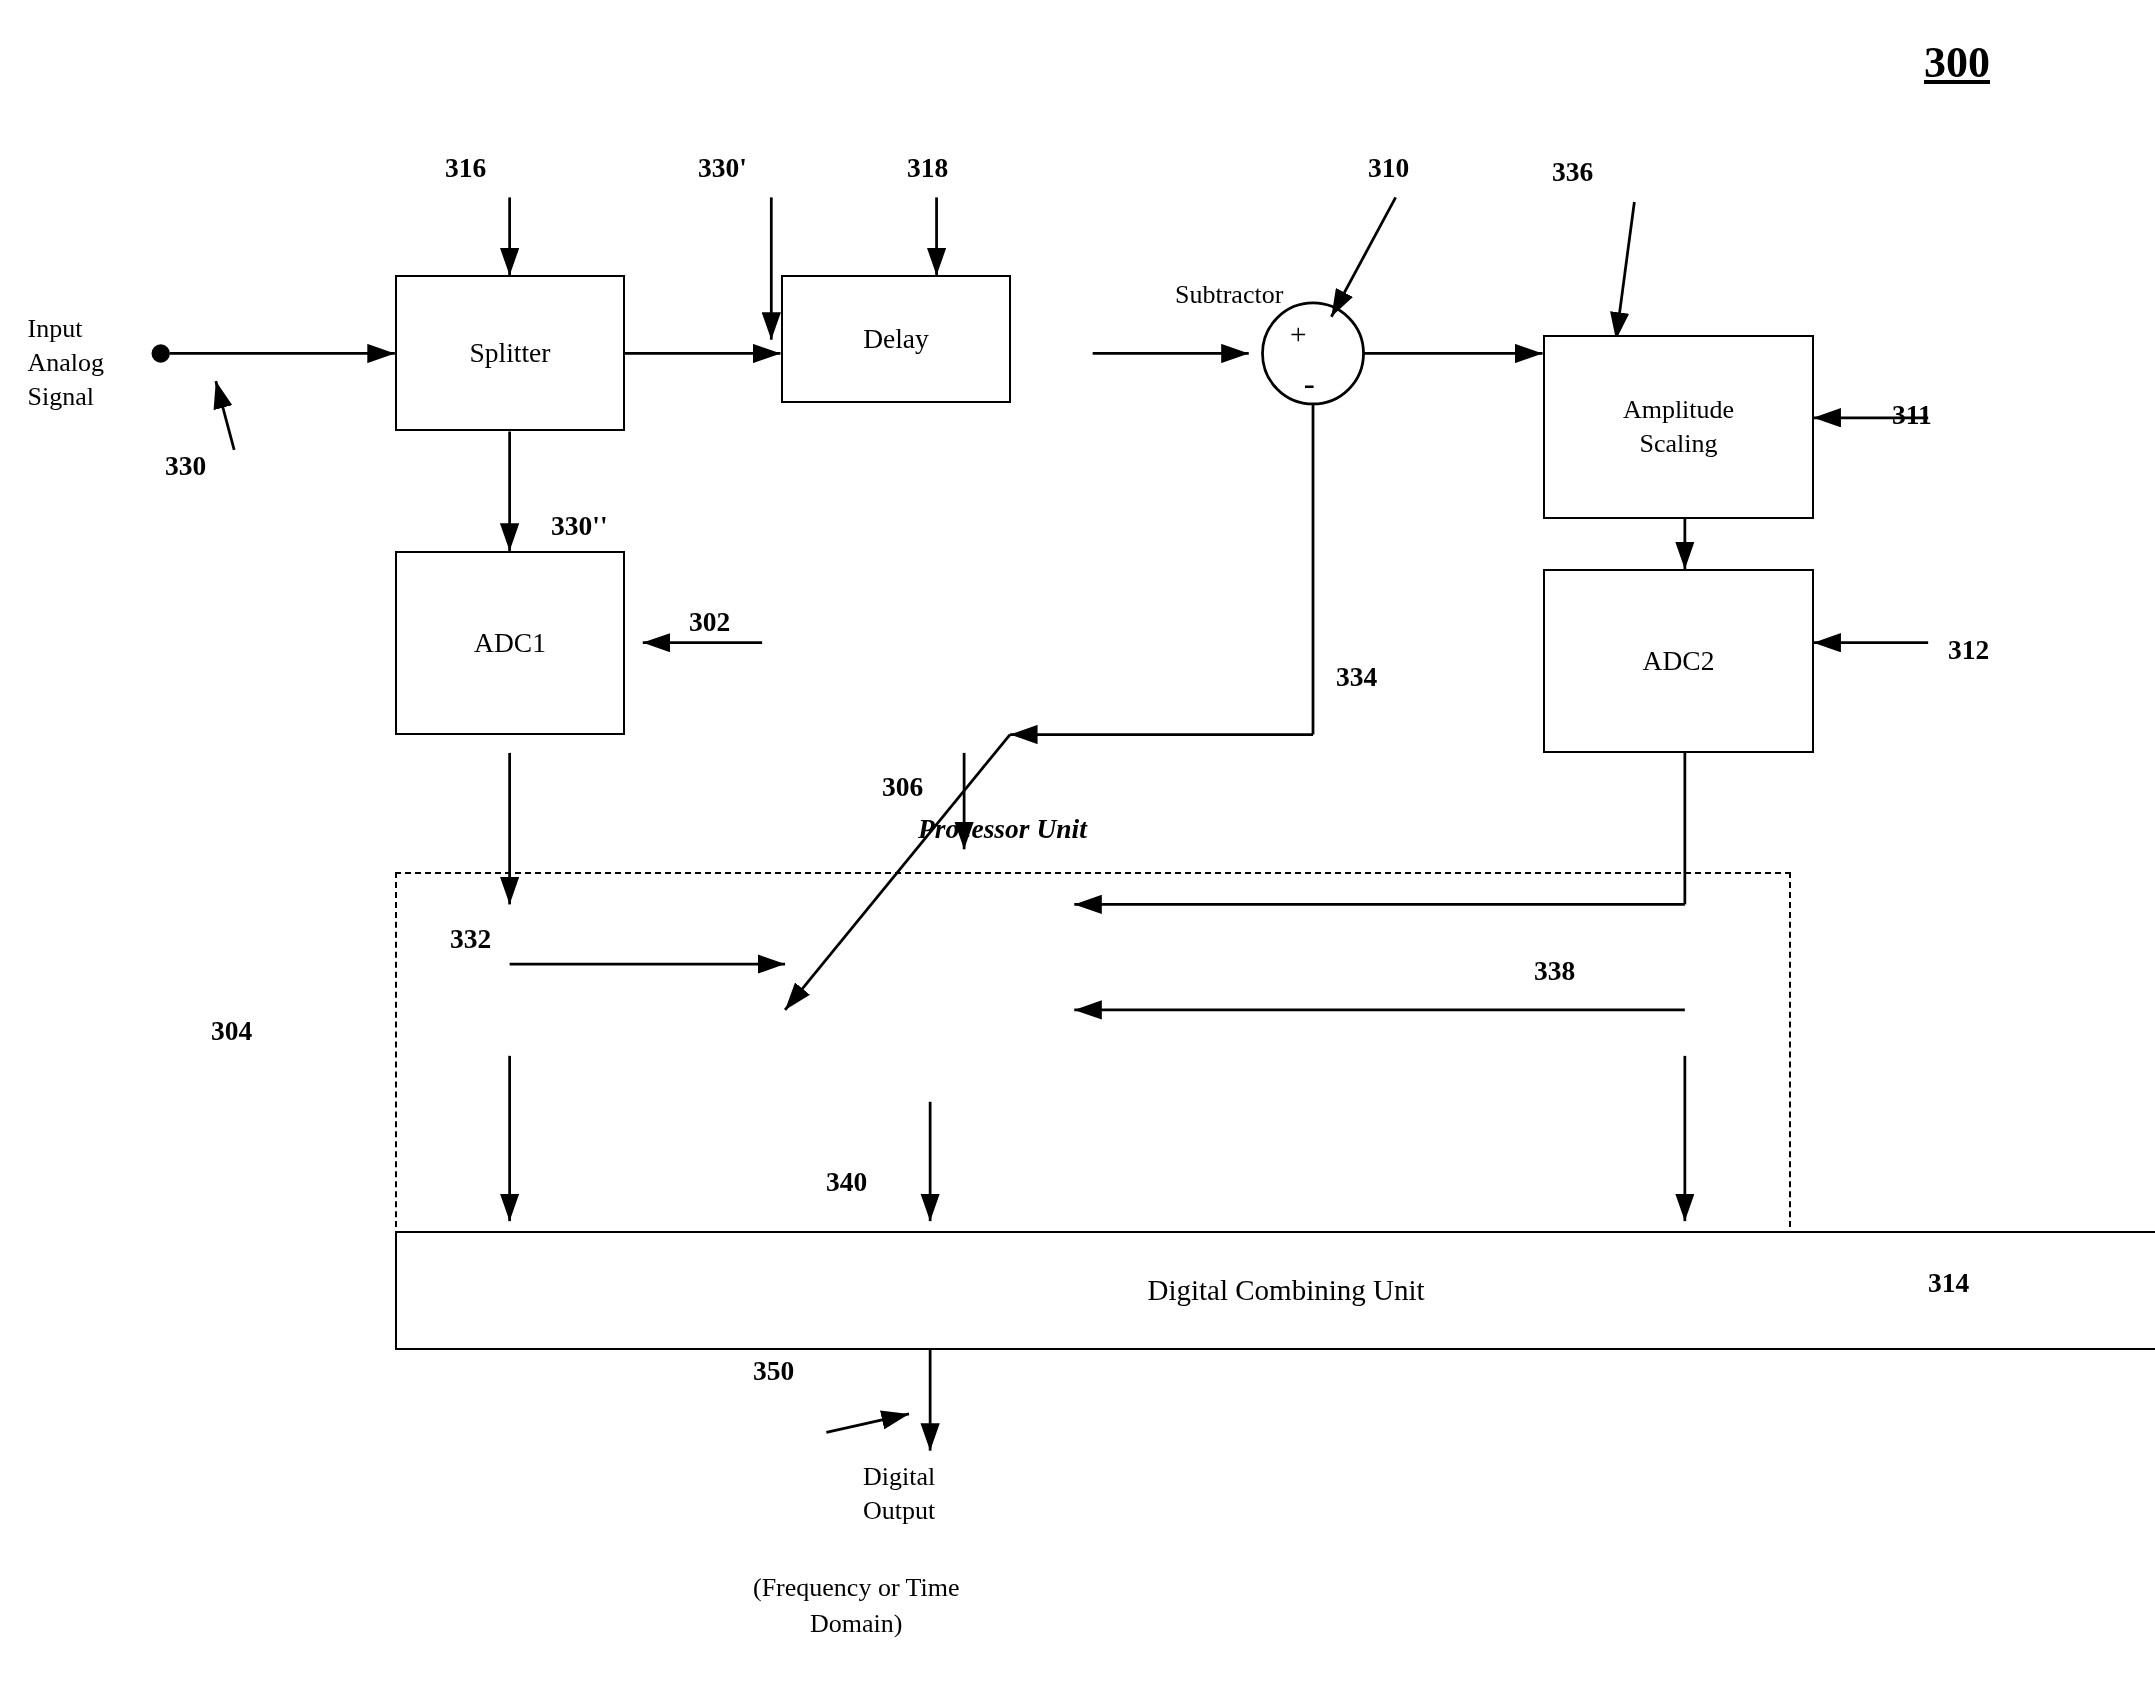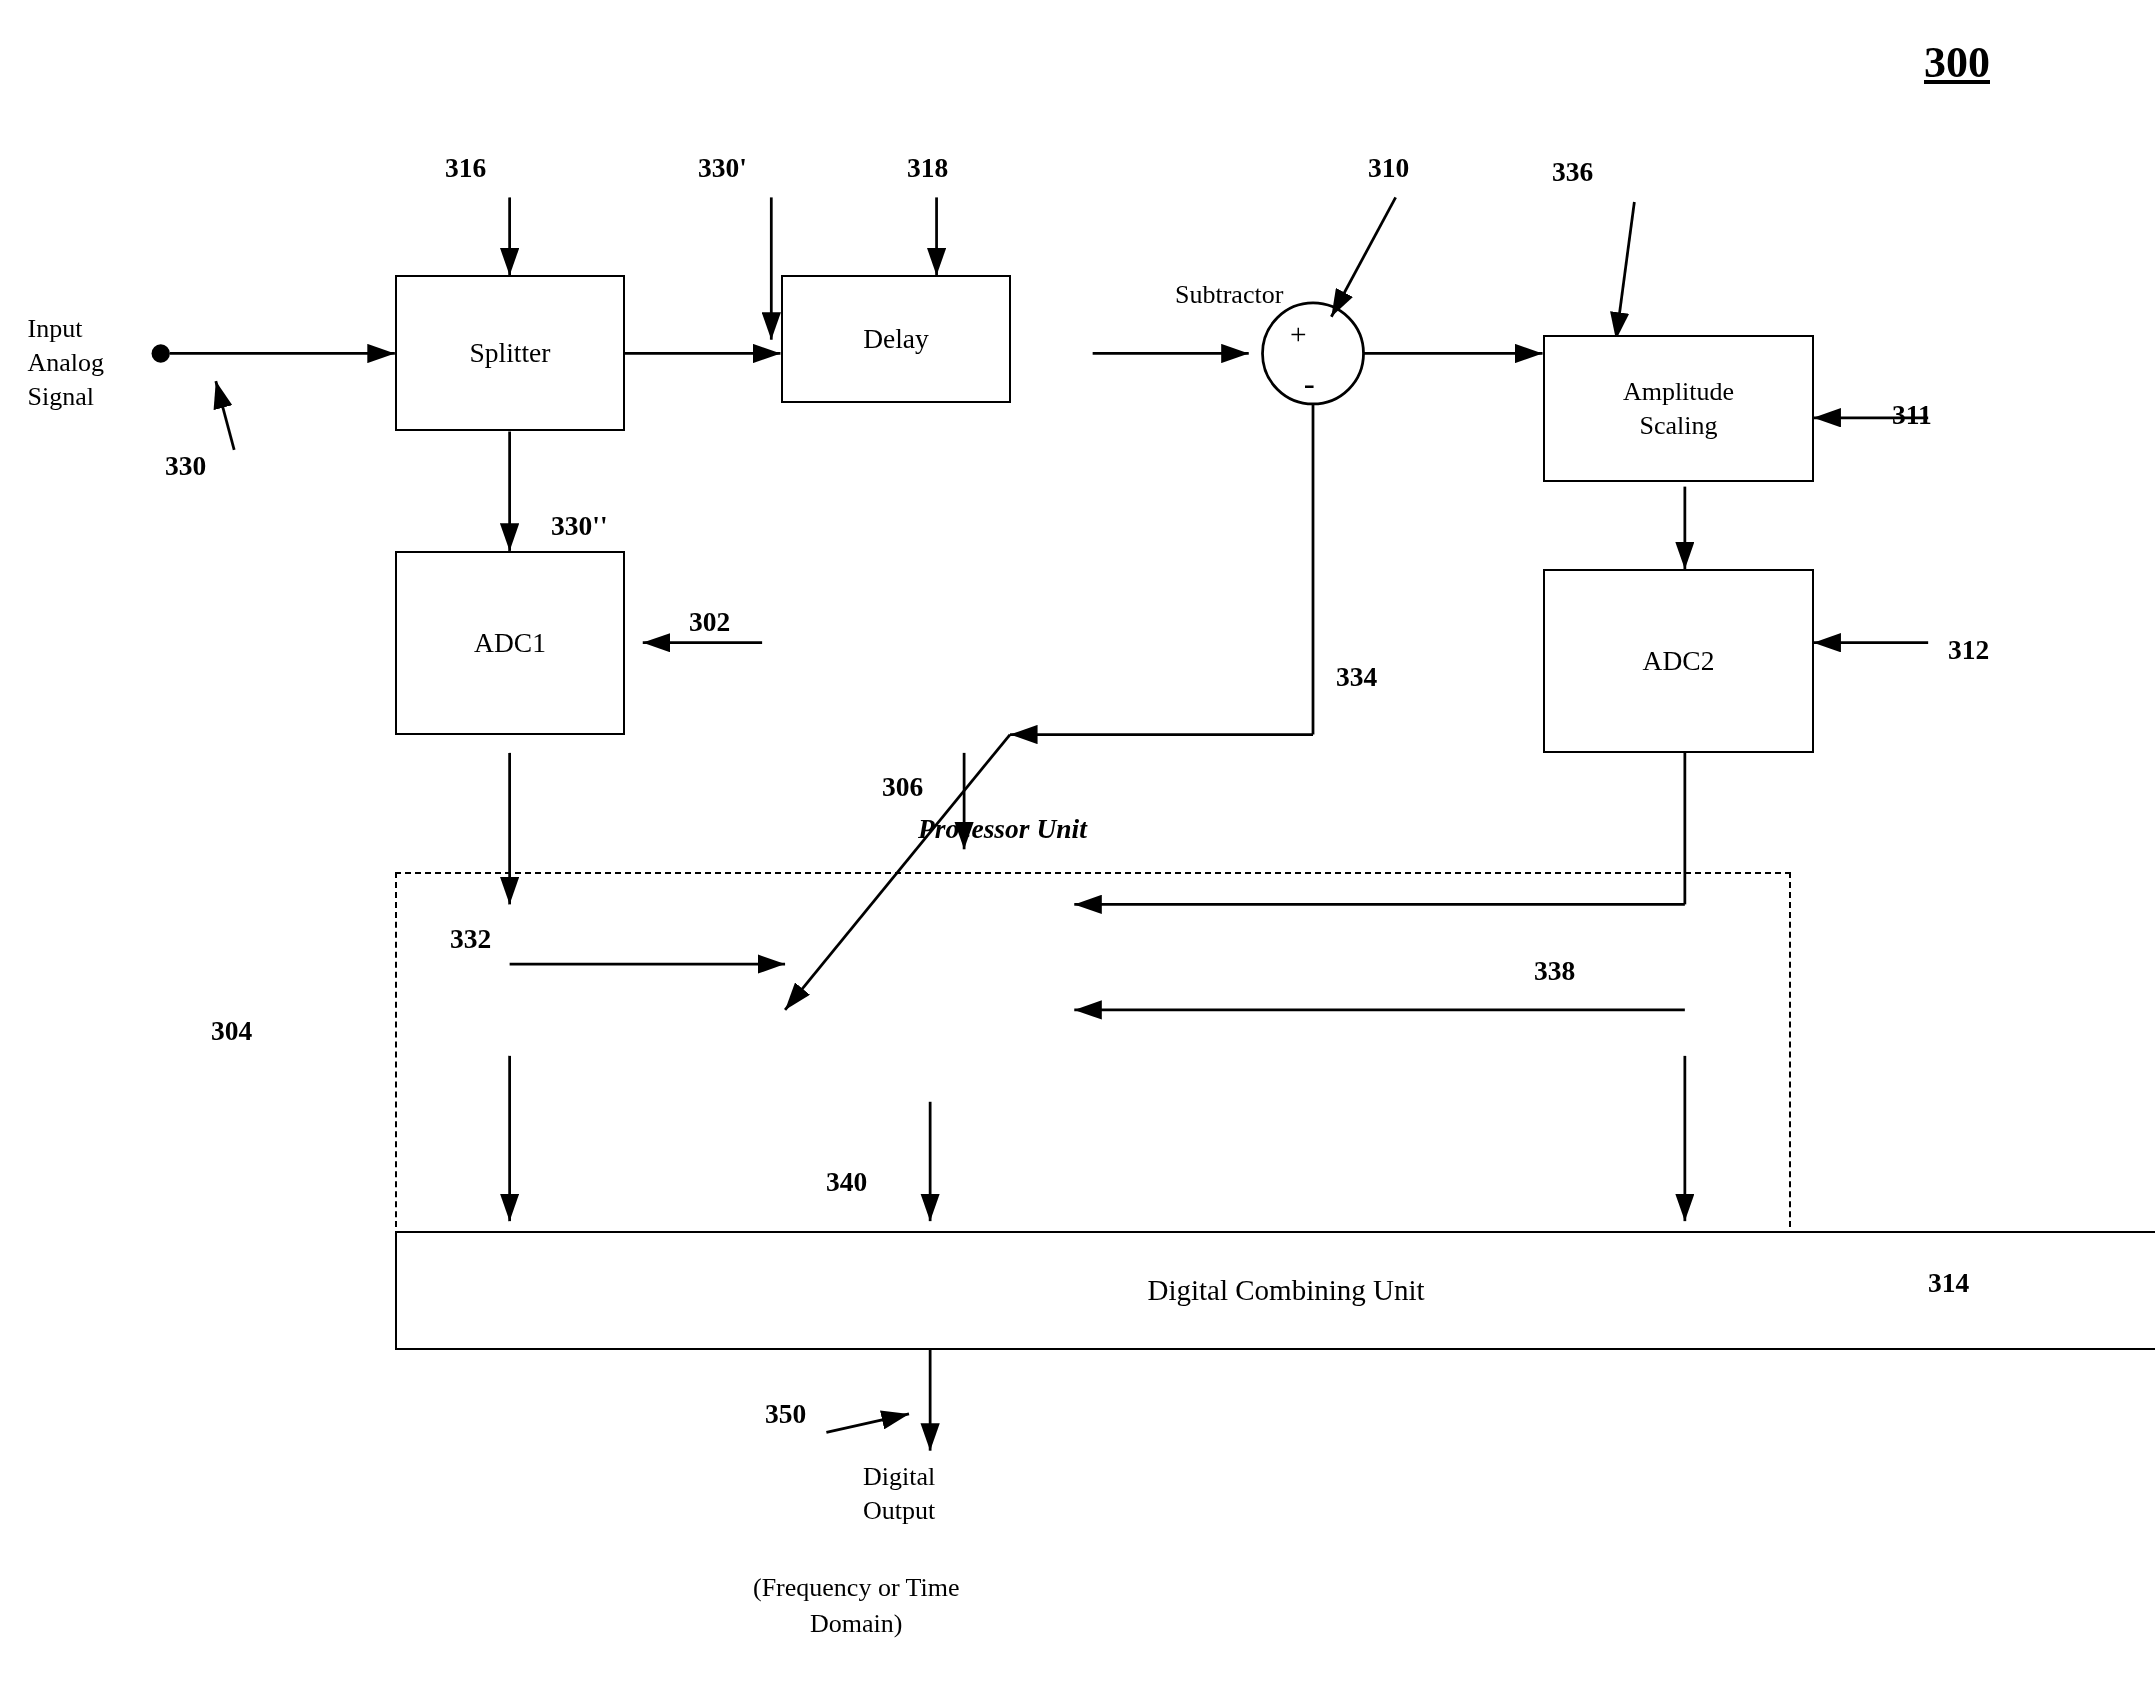--- a/index.html
+++ b/index.html
@@ -152,21 +152,21 @@
   </div>
 
   <div class="block" style="left: 781px; top: 275px; width: 230px; height: 128px; font-size: 27.5px;">
     <span>Delay</span>
   </div>
 
   <div class="block" style="left: 395px; top: 551px; width: 230px; height: 184px; font-size: 27.5px;">
     <span>ADC1</span>
   </div>
 
-  <div class="block" style="left: 1543px; top: 335px; width: 271px; height: 147px; font-size: 26px; text-align: center;">
+  <div class="block" style="left: 1543px; top: 335px; width: 271px; height: 184px; font-size: 26px; text-align: center;">
     <span style="white-space: pre-line; text-align: center; line-height: 1.3;">Amplitude
 Scaling</span>
   </div>
 
   <div class="block" style="left: 1543px; top: 569px; width: 271px; height: 184px; font-size: 27.5px;">
     <span>ADC2</span>
   </div>
 
 
   <div class="block" style="left: 395px; top: 1231px; width: 1782px; height: 119px; font-size: 29px;">
@@ -208,21 +208,21 @@
   <div class="ref-label" style="left: 882px; top: 771px;">306</div>
 
   <div class="ref-label" style="left: 450px; top: 923px;">332</div>
 
   <div class="ref-label" style="left: 1534px; top: 955px;">338</div>
 
   <div class="ref-label" style="left: 826px; top: 1166px;">340</div>
 
   <div class="ref-label" style="left: 1928px; top: 1267px;">314</div>
 
-  <div class="ref-label" style="left: 753px; top: 1398px; margin-left: 12px;">350</div>
+  <div class="ref-label" style="left: 753px; top: 1355px;">350</div>
 
   <div class="text-label" style="left: 27.5px; top: 312px; font-size: 26px; line-height: 1.3; text-align: left;">
     <span style="white-space: pre-line;">Input
 Analog
 Signal</span>
   </div>
 
   <div class="text-label" style="left: 863px; top: 1460px; font-size: 26px; line-height: 1.3; text-align: center;">
     <span style="white-space: pre-line;">Digital
 Output</span>

